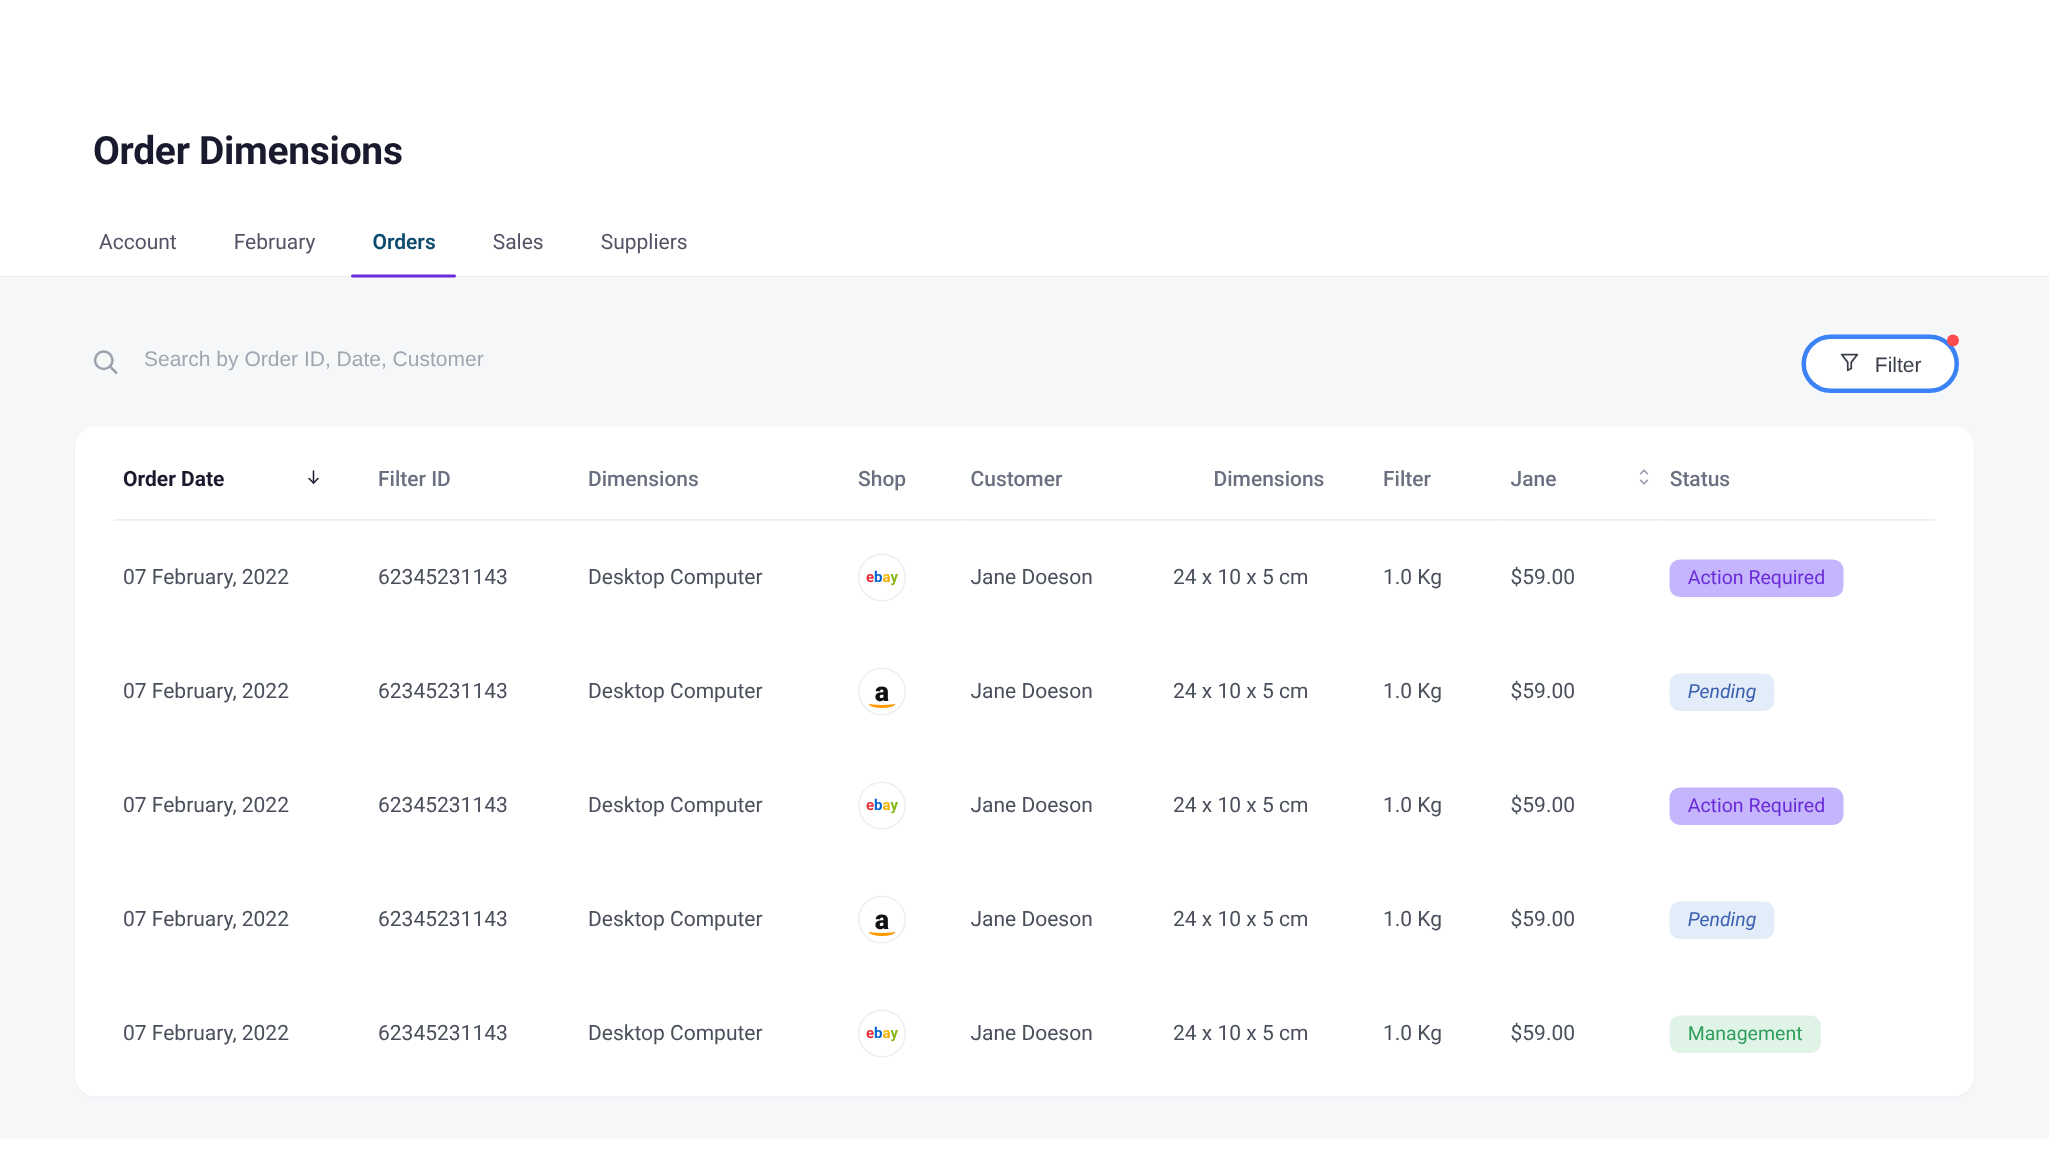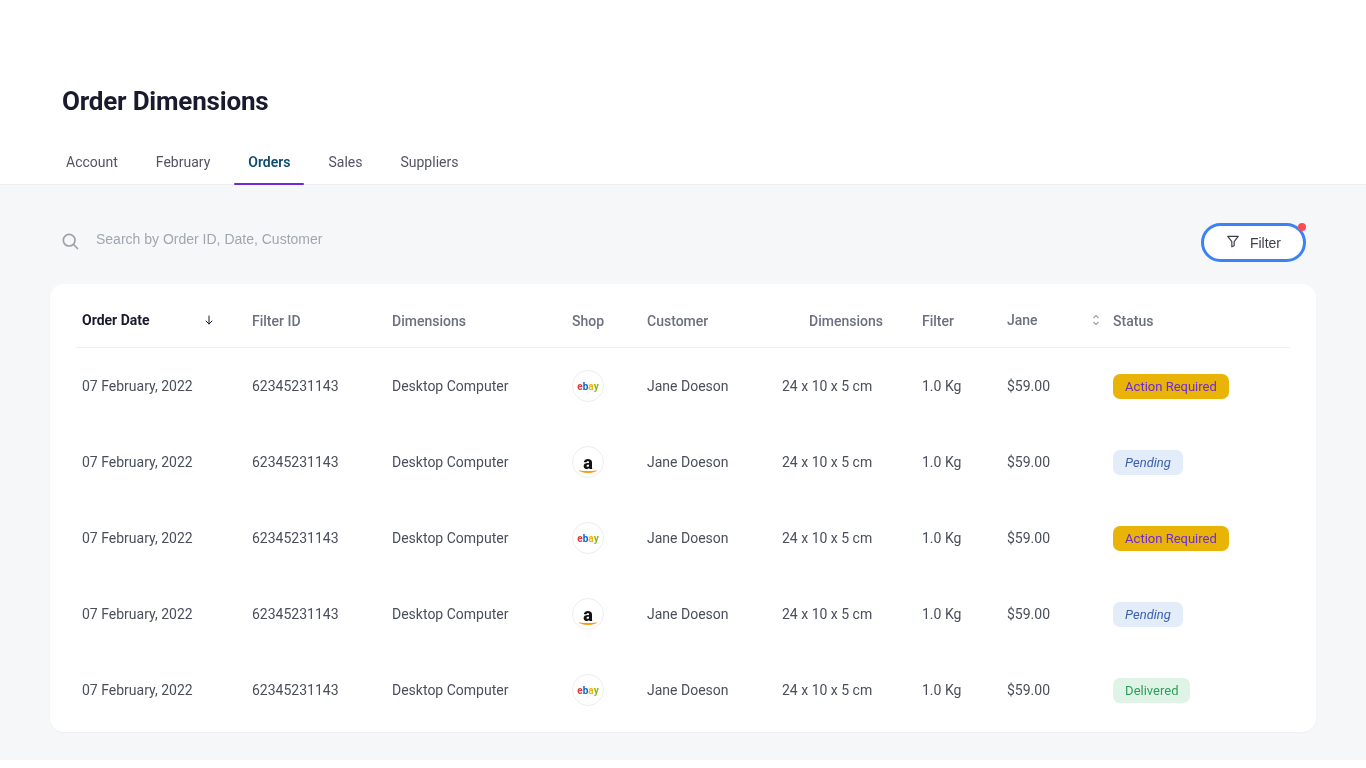--- a/index.html
+++ b/index.html
@@ -156,21 +156,21 @@
     height: 4px;
     border-bottom: 2px solid #ff9900;
     border-radius: 0 0 50% 50%;
   }
   .status-badge {
     display: inline-block;
     font-size: 13px;
     padding: 5px 12px;
     border-radius: 7px;
   }
-  .status-action { background: #eab308; color: #6b2bd9; }
+  .status-action { background: #c4b5fd; color: #6b2bd9; }
   .status-pending { background: #e3ecf9; color: #3b5fb0; font-style: italic; }
   .status-delivered { background: #dff3e7; color: #2f9e5b; }
   .col-date{width:170px;}
   .col-id{width:140px;}
   .col-desc{width:180px;}
   .col-shop{width:75px;}
   .col-customer{width:135px;}
   .col-dim{width:140px;text-align:center;}
   .col-weight{width:85px;}
   .col-price{width:95px;}
@@ -306,19 +306,19 @@
             <td><span class="shop-badge shop-ebay">
                 <span>e</span>
                 <span>b</span>
                 <span>a</span>
                 <span>y</span>
               </span></td>
             <td>Jane Doeson</td>
             <td>24 x 10 x 5 cm</td>
             <td>1.0 Kg</td>
             <td>$59.00</td>
-            <td><span class="status-badge status-delivered">Delivered</span></td>
+            <td><span class="status-badge status-delivered">Management</span></td>
           </tr>
         </tbody>
     </table>
   </div>
 
 </div>
 
 </body></html>

